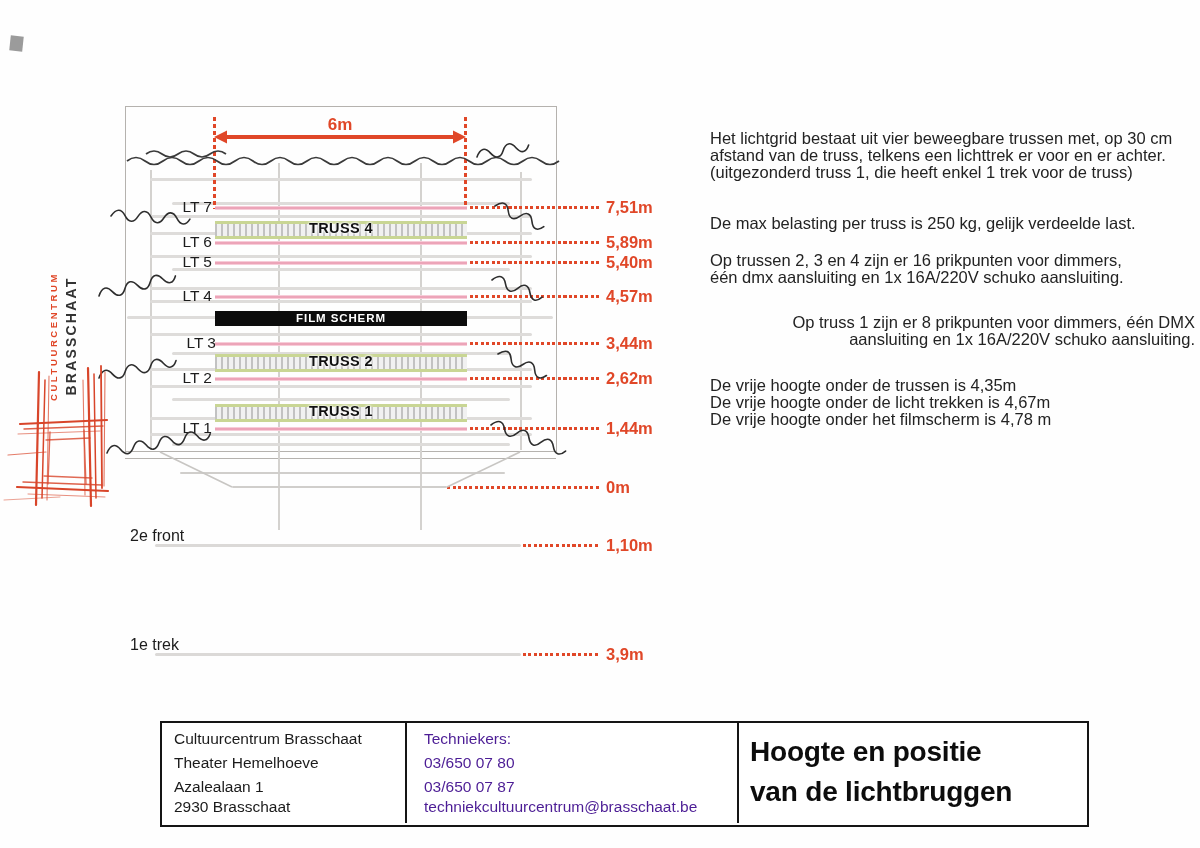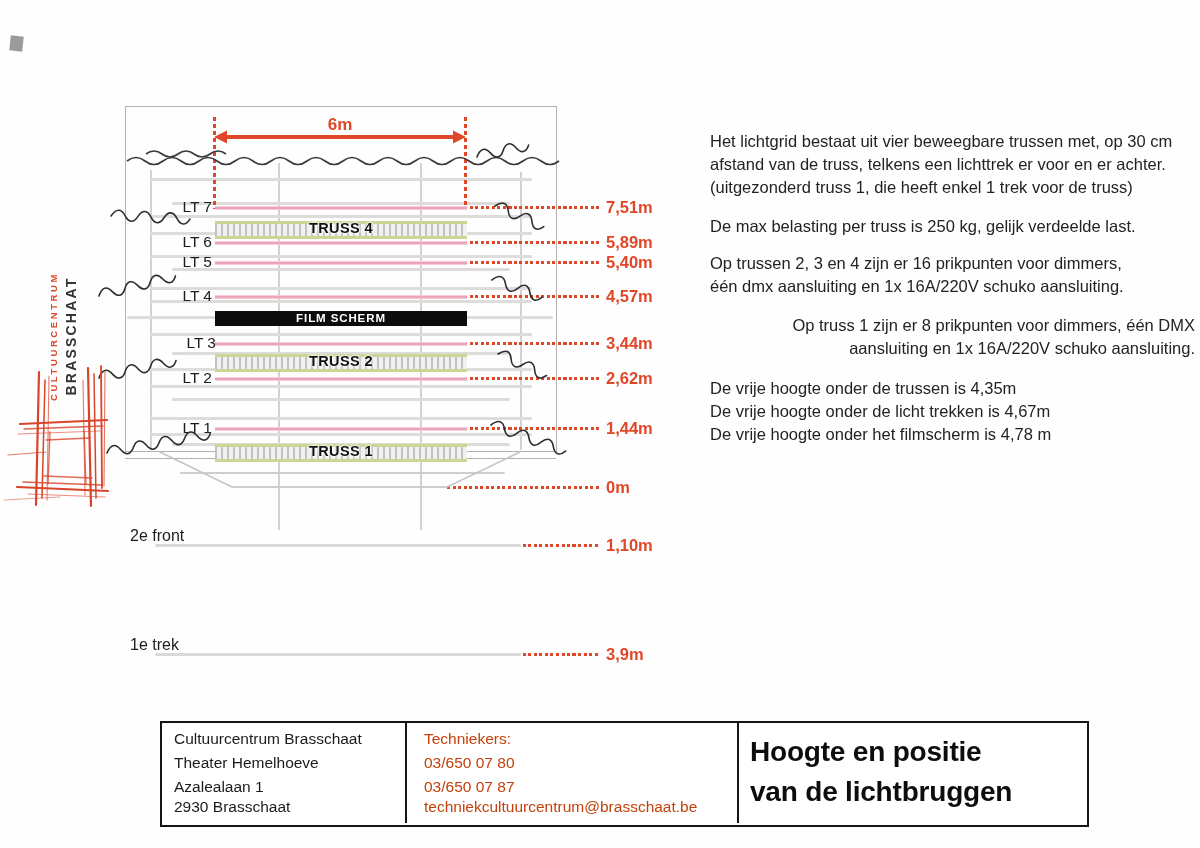--- a/index.html
+++ b/index.html
@@ -36,27 +36,27 @@
   .dim-line{left:224px;top:135px;width:232px;height:4px;background:var(--acc);}
   .dim-label{left:300px;top:115px;width:80px;text-align:center;font-size:17px;font-weight:700;color:var(--acc);}
   .leader{height:3px;background:repeating-linear-gradient(90deg,var(--acc) 0 3px,transparent 3px 5.5px);}
   .measure{left:606px;width:90px;font-size:16.5px;font-weight:700;color:var(--acc);line-height:20px;}
 
   
   .front-label{left:130px;font-size:16px;color:#1c1c1c;}
   .front-line{left:155px;width:366px;height:3px;background:#dbd9d7;border-radius:2px;}
 
   
-  .notes{left:710px;width:485px;font-size:16.5px;line-height:23px;color:#232323;white-space:pre-line;}
+  .notes{left:710px;width:485px;font-size:16.5px;line-height:17px;color:#232323;white-space:pre-line;}
 
   
   .footer-box{left:160px;top:721px;width:925px;height:102px;border:2px solid #151515;background:#fff;}
   .fdiv{top:721px;width:2px;height:102px;background:#151515;}
   .addr{left:174px;top:727px;width:220px;font-size:15.5px;line-height:24px;color:#1b1b1b;}
-  .contact-line{left:424px;width:300px;font-size:15.5px;line-height:24px;color:#c2410c;}
+  .contact-line{left:424px;width:300px;font-size:15.5px;line-height:24px;color:#4c1d95;}
   .sheet-title{left:750px;top:732px;width:330px;font-size:28px;font-weight:700;line-height:40px;
     color:#0d0d0d;white-space:pre-line;letter-spacing:-.2px;}
 
   
   .logo-cc{left:-16px;top:330px;width:140px;height:13px;text-align:center;
     transform:rotate(-90deg);font-size:9.5px;font-weight:700;letter-spacing:2.6px;color:var(--acc);}
   .logo-br{left:1px;top:328px;width:140px;height:16px;text-align:center;
     transform:rotate(-90deg);font-size:14px;font-weight:700;letter-spacing:2.2px;color:#333;}
 
   .corner-mark{left:10px;top:36px;width:13px;height:15px;background:#9b9b9b;transform:rotate(6deg);}
@@ -141,21 +141,21 @@
   <div class="abs lt-line" style="top:427px;"></div>
   <div class="abs leader" style="left:470px;top:427px;width:130px;"></div>
   <div class="abs measure" style="top:418px;">1,44m</div>
 
   <div class="abs truss" style="top:221px;">
     <div class="truss-label">TRUSS 4</div>
   </div>
   <div class="abs truss" style="top:354px;">
     <div class="truss-label">TRUSS 2</div>
   </div>
-  <div class="abs truss" style="top:404px;margin-top:40px;">
+  <div class="abs truss" style="top:404px;">
     <div class="truss-label">TRUSS 1</div>
   </div>
 
   <div class="abs film-screen">FILM SCHERM</div>
 
   <div class="abs leader" style="left:447px;top:486px;width:153px;"></div>
   <div class="abs measure" style="top:477px;">0m</div>
 
   <div class="abs front-label" style="top:527px;">2e front</div>
   <div class="abs front-line" style="top:544px;"></div>

